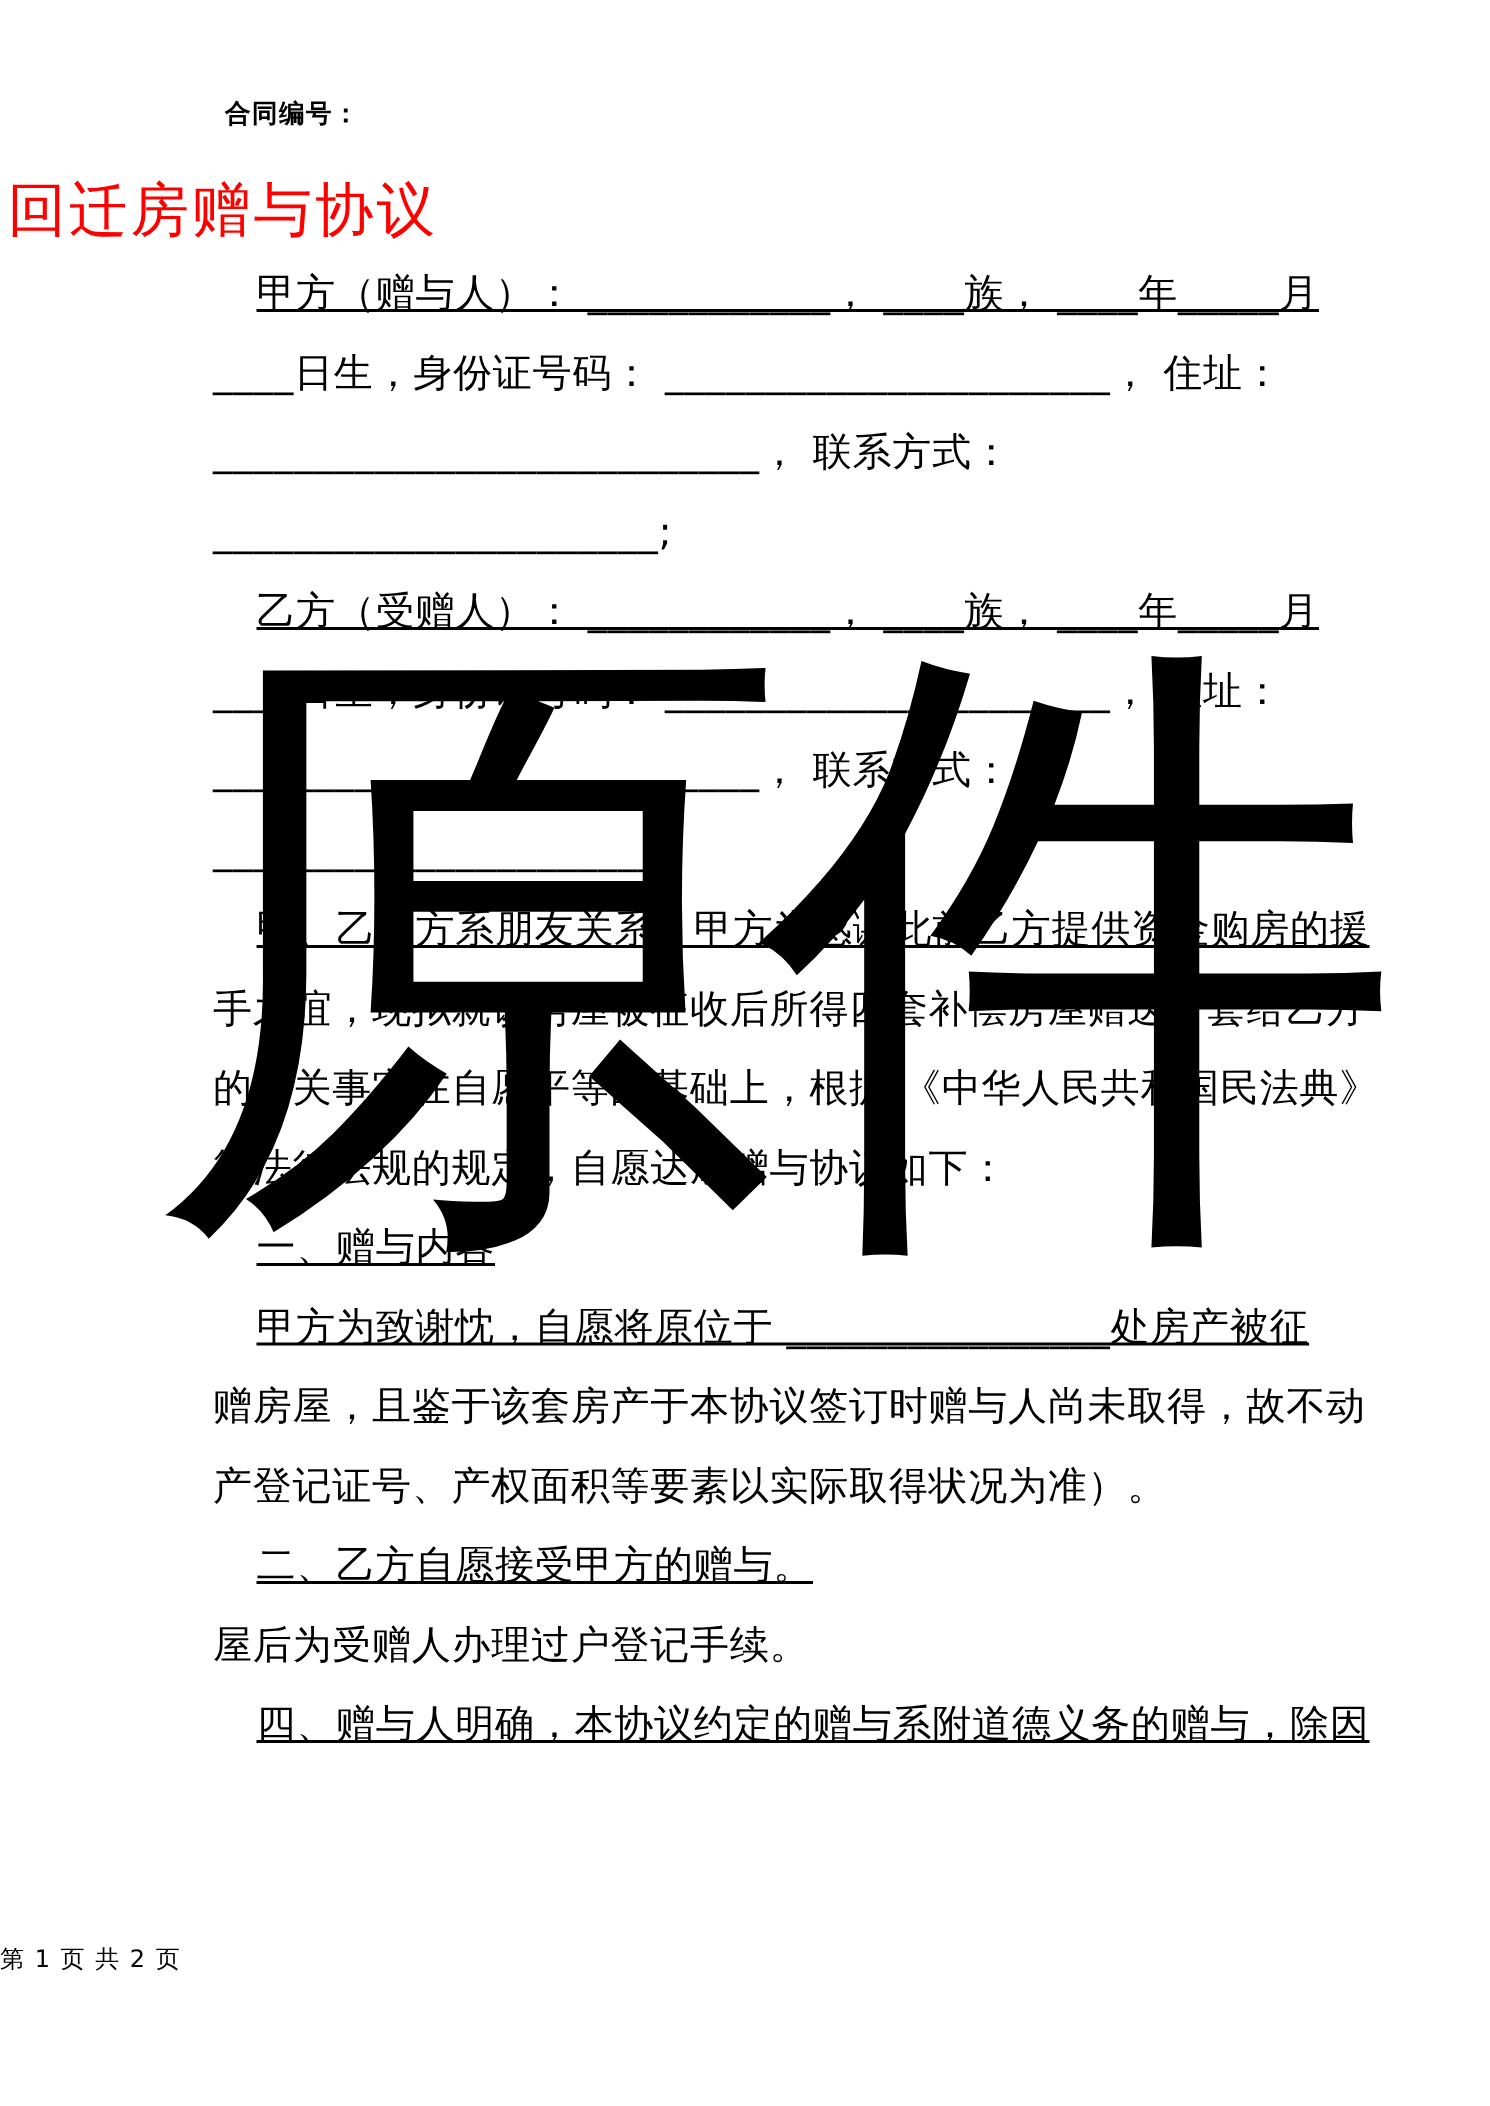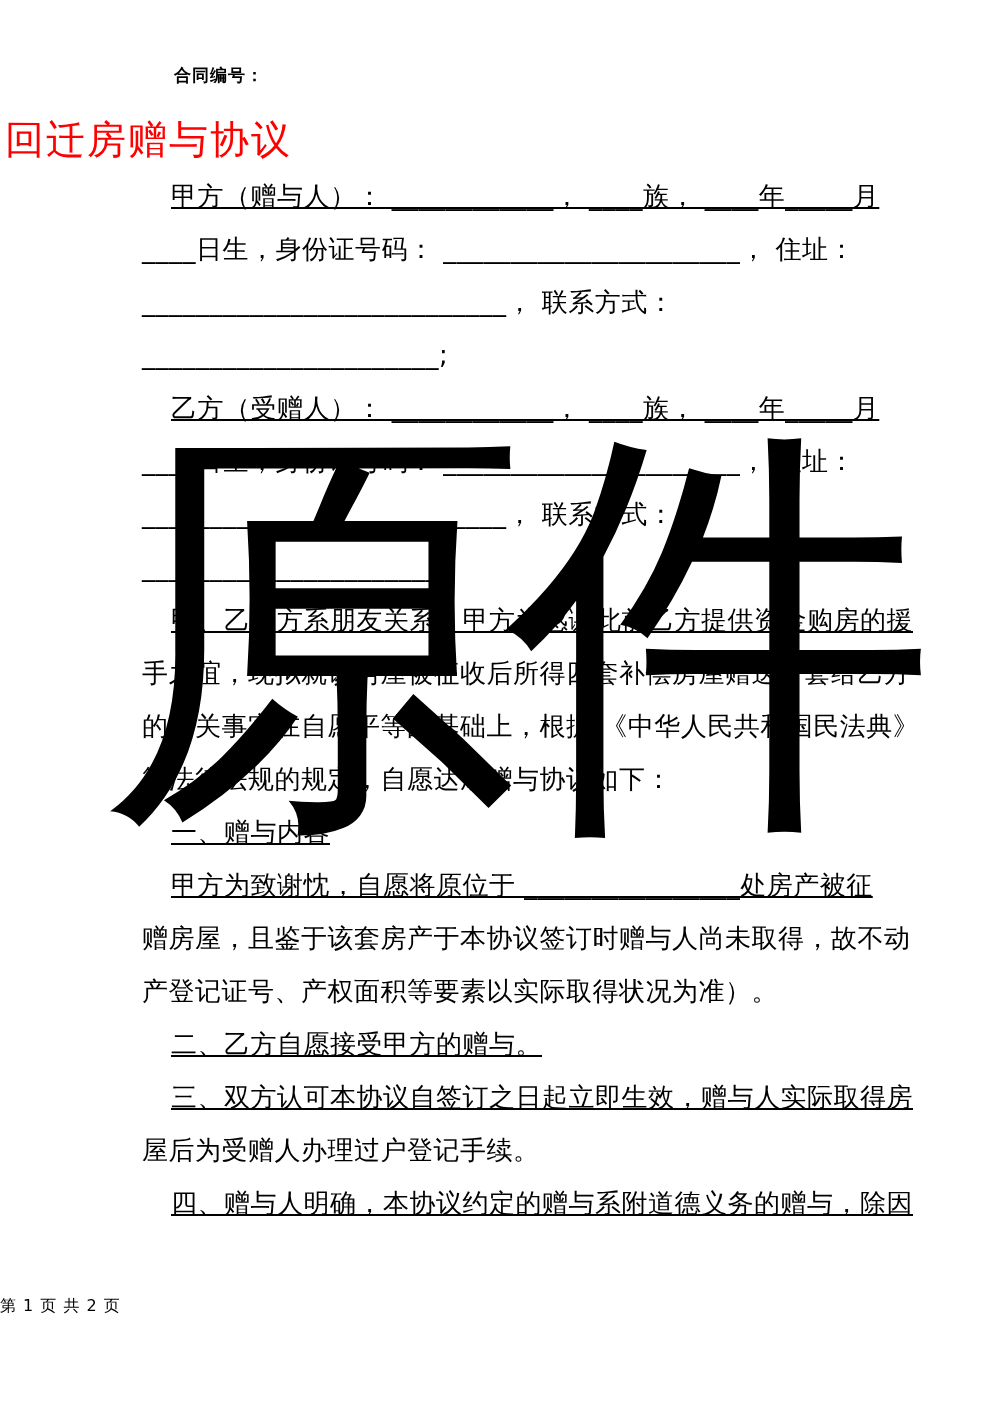--- a/index.html
+++ b/index.html
@@ -26,21 +26,20 @@
     user-select: none;
   }
   .contract-no {
     position: absolute;
     top: 64px; left: 150px;
     font-size: 17px;
     font-weight: bold;
     letter-spacing: 1px;
     color: #000;
     z-index: 2;
-    margin-left: 24px;
   }
   .title {
     position: absolute;
     top: 108px; left: 0;
     width: 100%;
     margin: 5px;
     font-size: 39px;
     font-weight: normal;
     letter-spacing: 2px;
     z-index: 2;
@@ -87,18 +86,17 @@
       <div class="line">______________________;</div>
       <div class="line indent">甲、乙双方系朋友关系，甲方为感谢此前乙方提供资金购房的援</div>
       <div class="line">手之谊，现拟就该房屋被征收后所得四套补偿房屋赠送一套给乙方</div>
       <div class="line">的有关事宜在自愿平等的基础上，根据 《中华人民共和国民法典》</div>
       <div class="line">等法律法规的规定，自愿达成赠与协议如下：</div>
       <div class="line indent">一、赠与内容</div>
       <div class="line indent">甲方为致谢忱，自愿将原位于 ________________处房产被征</div>
       <div class="line">赠房屋，且鉴于该套房产于本协议签订时赠与人尚未取得，故不动</div>
       <div class="line">产登记证号、产权面积等要素以实际取得状况为准）。</div>
       <div class="line indent">二、乙方自愿接受甲方的赠与。</div>
-      <div class="line indent">三、双方认可本协议自签订之日起立即生效，赠与人实际取得房</div>
       <div class="line">屋后为受赠人办理过户登记手续。</div>
       <div class="line indent">四、赠与人明确，本协议约定的赠与系附道德义务的赠与，除因</div>
     </div>
   <div class="footer">第 1 页 共 2 页</div>
 </div>
 
 </body></html>

